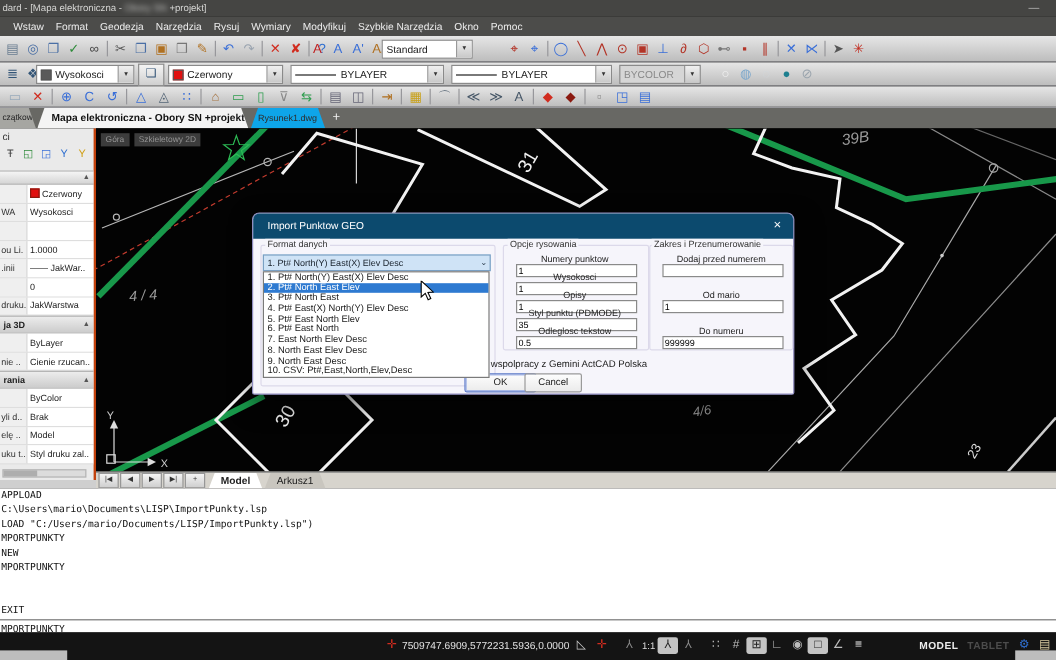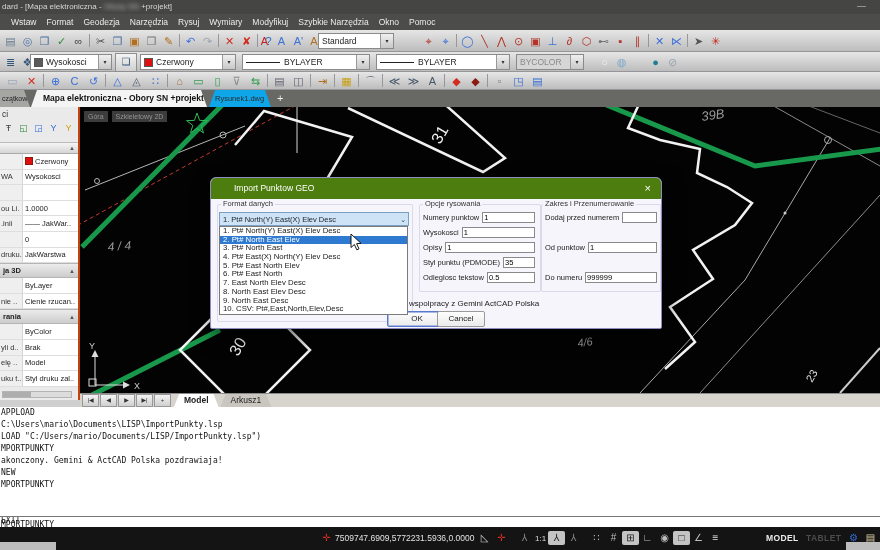--- a/index.html
+++ b/index.html
@@ -95,36 +95,36 @@
   .scale11{font-size:8px;color:#ddd;padding:0 2px;}
   #st-model{position:absolute;left:766px;top:6px;font-size:8.5px;font-weight:bold;color:#ececec;letter-spacing:.4px;}
   #st-tablet{position:absolute;left:806px;top:6px;font-size:8.5px;font-weight:bold;color:#4c4c4c;letter-spacing:.4px;}
   .corner{position:absolute;bottom:0;height:8px;background:#bdbdbd;}
   #corner-l{left:0;width:56px;}
   #corner-r{left:846px;width:34px;}
   
   #dialog{position:absolute;left:210px;top:177px;width:452px;height:152px;background:#f6f5fb;
           border:1px solid #8f8cc0;border-radius:6px 6px 2px 2px;box-shadow:3px 8px 20px rgba(0,0,0,.55);
           z-index:5;font-size:8px;color:#222;box-sizing:border-box;}
-  .dtitle{height:21px;background:#4d7c0f;border-radius:5px 5px 0 0;color:#fff;font-size:8.5px;
-          line-height:21px;padding-left:23px;}
+  .dtitle{height:21px;background:#0c4a6e;border-radius:5px 5px 0 0;color:#fff;font-size:8.5px;
+          line-height:21px;padding-left:12px;}
   .dclose{position:absolute;right:10px;top:4px;color:#fff;font-size:11px;line-height:12px;}
   .grpbox{position:absolute;border:1px solid #dcd9ea;border-radius:2px;}
   .glabel{position:absolute;font-size:7.5px;color:#333;background:#f6f5fb;padding:0 2px;}
   .dcombo{position:absolute;left:8px;top:34px;width:190px;height:14px;background:#cfe3f6;border:1px solid #7aa0c4;
           font-size:7.5px;display:flex;align-items:center;padding:0 14px 0 3px;box-sizing:border-box;
           white-space:nowrap;overflow:hidden;color:#17202a;}
   .dcombo .arr{position:absolute;right:2px;top:0;font-size:7px;color:#345;line-height:13px;}
   #ddlist{position:absolute;left:8px;top:48px;width:189px;background:#fff;border:1px solid #7a7a7a;z-index:7;box-sizing:border-box;}
   .ditem{height:8.7px;line-height:8.8px;font-size:7.8px;padding-left:3px;white-space:nowrap;overflow:hidden;color:#1a1a1a;}
   .ditem.sel{background:#2e7ad1;color:#fff;}
   .fgrp{position:absolute;display:flex;flex-direction:column;}
   #grp-draw{left:212px;top:33px;width:112px;gap:3px;}
   #grp-range{left:334px;top:33px;width:112px;gap:18px;}
-  .frow{display:flex;align-items:center;height:12px;}
+  .frow{display:flex;align-items:center;height:12px;flex-direction:column;}
   .frow label{font-size:7.5px;white-space:nowrap;color:#222;}
   .frow input{flex:1;margin-left:3px;height:11px;border:1px solid #8a8a8a;font-size:7.5px;padding:0 1px;
               min-width:8px;background:#fff;box-sizing:border-box;font-family:"Liberation Sans",sans-serif;}
   #dcredit{position:absolute;left:198px;top:121px;font-size:8px;color:#222;white-space:nowrap;}
   .dbtn{position:absolute;height:16px;font-size:8px;background:linear-gradient(#fdfdfd,#ebebeb);
         border:1px solid #9a9a9a;border-radius:2px;text-align:center;line-height:14px;box-sizing:border-box;}
   #btn-ok{left:176px;top:133px;width:60px;border:1px solid #5a78c8;box-shadow:inset 0 0 0 1px #a8b8e8;}
   #btn-cancel{left:226px;top:133px;width:48px;}
   #cursor{position:absolute;left:350px;top:234px;z-index:9;}
 </style>
@@ -436,21 +436,20 @@
   <span id="ltab-fill"></span>
 </div>
 <div class="lcorner"></div>
 
 <div id="cmd">
   <div id="cmd-hist">
       <div class="cline">APPLOAD</div>
       <div class="cline">C:\Users\mario\Documents\LISP\ImportPunkty.lsp</div>
       <div class="cline">LOAD "C:/Users/mario/Documents/LISP/ImportPunkty.lsp")</div>
       <div class="cline">MPORTPUNKTY</div>
-      <div class="cline">akonczony. Gemini &amp; ActCAD Polska pozdrawiaja!</div>
       <div class="cline">NEW</div>
       <div class="cline">MPORTPUNKTY</div>
       <div class="cline">&nbsp;</div>
       <div class="cline">&nbsp;</div>
       <div class="cline">EXIT</div>
     </div>
   <div id="cmd-divider"></div>
   <div id="cmd-input">MPORTPUNKTY</div>
 </div>
 
@@ -540,21 +539,21 @@
         <label>Odleglosc tekstow</label>
         <input value="0.5" style="">
       </div>
     </div>
   <div class="fgrp" id="grp-range">
       <div class="frow">
         <label>Dodaj przed numerem</label>
         <input style="">
       </div>
       <div class="frow">
-        <label>Od punktow</label>
+        <label>Od mario</label>
         <input value="1" style="">
       </div>
       <div class="frow">
         <label>Do numeru</label>
         <input value="999999" style="">
       </div>
     </div>
 
   <div id="dcredit">wspolpracy z Gemini  ActCAD Polska</div>
   <div class="dbtn" id="btn-ok">OK</div>

